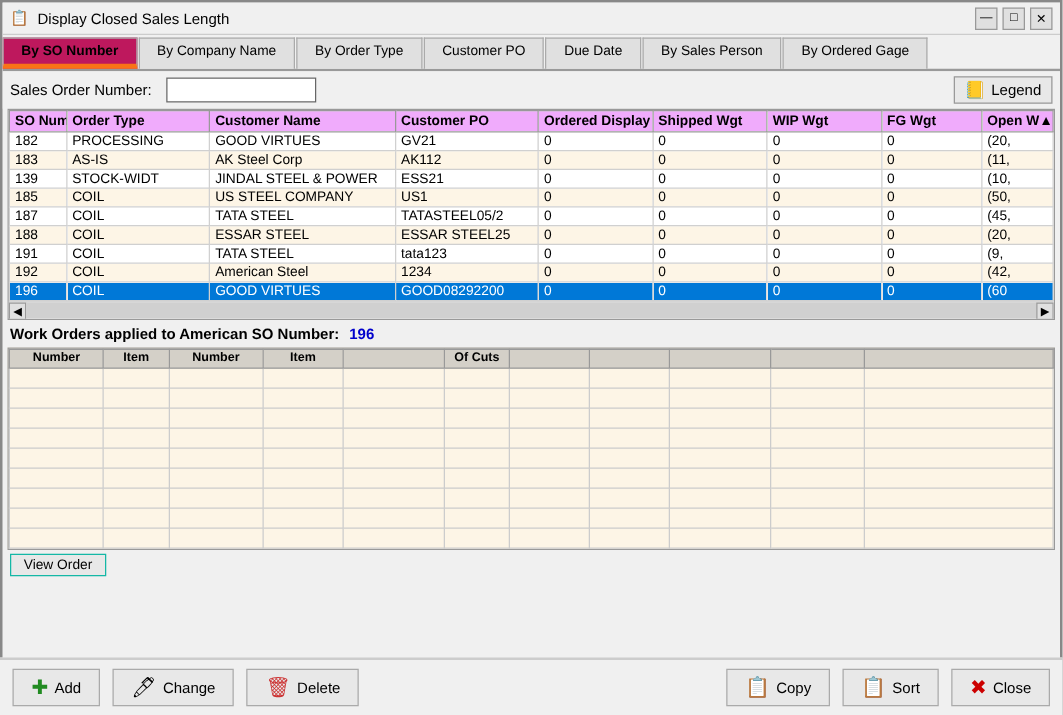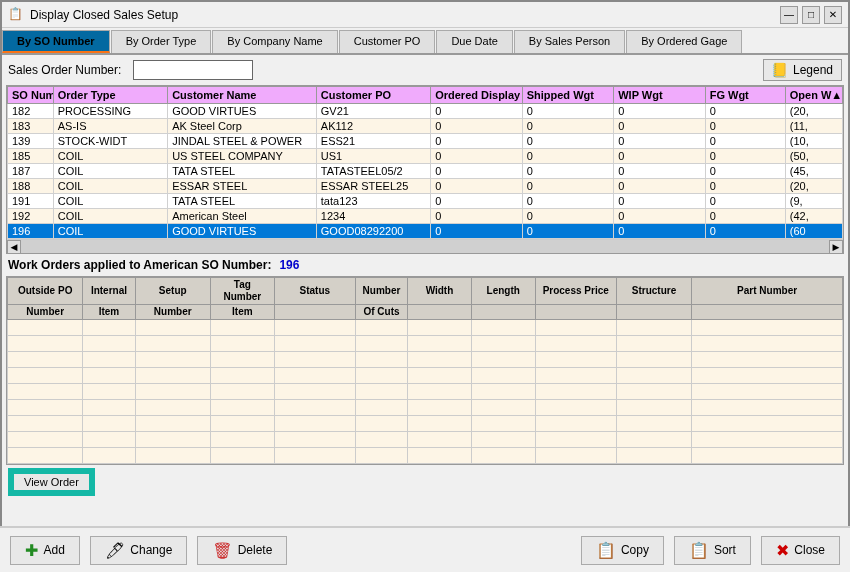--- a/index.html
+++ b/index.html
@@ -17,21 +17,21 @@
       width: 18px; height: 18px; border: 1px solid #999; background: #e0e0e0;
       display: flex; align-items: center; justify-content: center; font-size: 10px; cursor: pointer;
     }
 
     
     .tabs { display: flex; background: #f0f0f0; border-bottom: 2px solid #999; }
     .tab {
       padding: 4px 14px; border: 1px solid #aaa; border-bottom: none; cursor: pointer;
       background: #e0e0e0; font-size: 11px; margin-right: 1px; margin-top: 2px;
     }
-    .tab.active { background: #0369a1; font-weight: bold; border-bottom: 2px solid #f97316; }
+    .tab.active { background: #be185d; font-weight: bold; border-bottom: 4px solid #f97316; }
 
     
     .search-bar { display: flex; align-items: center; padding: 4px 6px; background: #f0f0f0; }
     .search-label { margin-right: 12px; }
     .search-input { width: 120px; height: 20px; border: 1px solid #666; padding: 1px 3px; }
     .legend-btn {
       margin-left: auto; padding: 2px 8px; border: 1px solid #999; background: #e8e8e8;
       cursor: pointer; display: flex; align-items: center; gap: 4px;
     }
     .legend-icon { font-size: 14px; }
@@ -69,21 +69,21 @@
     .work-table { width: 100%; border-collapse: collapse; table-layout: fixed; }
     .work-table th {
       background: #d4d0c8; border: 1px solid #999; padding: 1px 3px; text-align: center;
       font-weight: bold; font-size: 10px; line-height: 1.2;
     }
     .work-table td { border: 1px solid #ccc; padding: 1px 3px; background: #fdf5e6; height: 16px; }
 
     
     .view-order-bar { padding: 3px 6px; }
     .view-order-btn {
-      padding: 2px 10px; border: 6px solid #14b8a6; background: #e8e8e8; cursor: pointer; font-size: 11px;
+      padding: 2px 10px; border: 1px solid #14b8a6; background: #e8e8e8; cursor: pointer; font-size: 11px;
     }
 
     
     .toolbar {
       display: flex; align-items: center; background: #f0f0f0; border-top: 2px solid #ccc;
       padding: 4px 10px; gap: 10px; position: absolute; bottom: 0; left: 0; right: 0; height: 46px;
     }
     .tool-btn {
       display: flex; align-items: center; gap: 5px; padding: 4px 14px;
       border: 1px solid #aaa; background: #e8e8e8; cursor: pointer; font-size: 12px;
@@ -119,32 +119,32 @@
 
     .main-content { padding-bottom: 46px; }
   </style>
 </head>
 <body>
 
 <div class="main-content">
 
   <div class="title-bar">
     <span class="title-bar-icon">📋</span>
-    <span class="title-bar-title">Display Closed Sales Setup</span>
+    <span class="title-bar-title">Display Closed Sales Length</span>
     <div class="title-bar-buttons">
       <div class="title-bar-btn">—</div>
       <div class="title-bar-btn">□</div>
       <div class="title-bar-btn">✕</div>
     </div>
   </div>
 
   <div class="tabs">
     <div class="tab active">By SO Number</div>
+    <div class="tab">By Company Name</div>
     <div class="tab">By Order Type</div>
-    <div class="tab">By Company Name</div>
     <div class="tab">Customer PO</div>
     <div class="tab">Due Date</div>
     <div class="tab">By Sales Person</div>
     <div class="tab">By Ordered Gage</div>
   </div>
 
   <div class="search-bar">
     <span class="search-label">Sales Order Number:</span>
     <input class="search-input" type="text" style="">
     <div class="legend-btn">
@@ -303,33 +303,20 @@
         <col class="wt-col5">
           <col class="wt-col6">
           <col class="wt-col7">
           <col class="wt-col8">
         <col class="wt-col9">
           <col class="wt-col10">
           <col class="wt-col11">
       </colgroup>
       <thead>
         <tr>
-          <th>Outside PO</th>
-          <th>Internal</th>
-          <th>Setup</th>
-          <th>Tag Number</th>
-          <th>Status</th>
-          <th>Number</th>
-          <th>Width</th>
-          <th>Length</th>
-          <th>Process Price</th>
-          <th>Structure</th>
-          <th>Part Number</th>
-        </tr>
-        <tr>
           <th>Number</th>
           <th>Item</th>
           <th>Number</th>
           <th>Item</th>
           <th></th>
           <th>Of Cuts</th>
           <th></th>
           <th></th>
           <th></th>
           <th></th>

